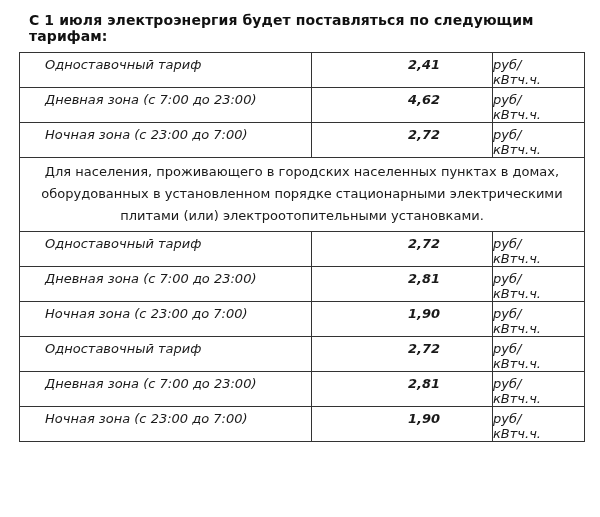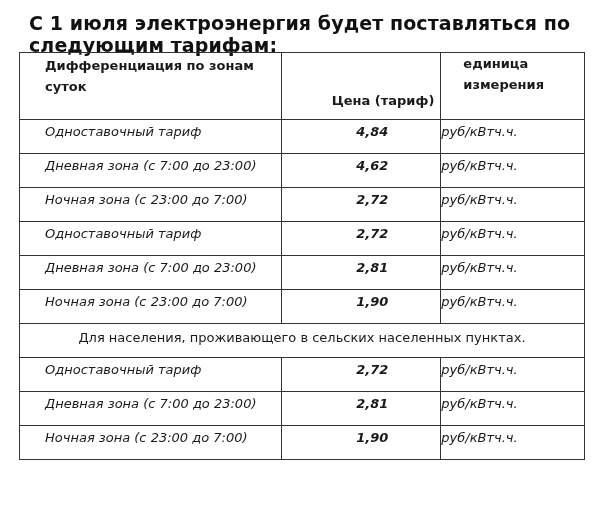--- a/index.html
+++ b/index.html
@@ -1,18 +1,18 @@
 <!DOCTYPE html>
 <html><head>
 <meta charset="utf-8">
 <style>
   html, body { margin: 0; padding: 0; background: #ffffff; }
   body { width: 600px; height: 517px; position: relative; overflow: hidden;
          font-family: "DejaVu Sans", sans-serif; color: #1a1a1a; }
-  .title { position: absolute; left: 29px; top: 12px; font-size: 19px; font-weight: bold;
+  .title { position: absolute; left: 29px; top: 12px; font-size: 14px; font-weight: bold;
            letter-spacing: 0.1px; color: #111; }
   table { position: absolute; left: 19px; top: 52px; width: 566px; border-collapse: collapse;
           font-size: 13px; }
   td { border: 1.5px solid #333; padding: 0; vertical-align: top; }
   .c1 { width: 266px; padding-left: 25px; padding-top: 4px; }
   .c2 { width: 128px; text-align: right; padding-right: 52px; padding-top: 4px; font-weight: bold; }
   .c3 { padding-right: 40px; padding-top: 4px; }
   tr.hdr td { height: 51px; font-weight: bold; }
   tr.hdr .c1 { line-height: 21px; padding-top: 2px; }
   tr.hdr .c2 { vertical-align: bottom; padding-bottom: 11px; padding-right: 6px; }
@@ -22,68 +22,57 @@
   tr.m1 td { height: 58px; }
   tr.m2 td { height: 26px; }
 </style>
 </head>
 <body>
 
 <div class="title">С 1 июля электроэнергия будет поставляться по следующим тарифам:</div>
 
 <table>
   <tbody>
-      <tr class="hdr">
-    <td class="c1">
-      <div>Дифференциация по зонам</div>
-      <div>суток</div>
-    </td>
-    <td class="c2">Цена (тариф)</td>
-    <td class="c3">
-      <div>единица</div>
-      <div>измерения</div>
-    </td>
-  </tr>
 
   <tr class="row">
     <td class="c1">Одноставочный тариф</td>
-    <td class="c2">4,84</td>
+    <td class="c2">2,41</td>
     <td class="c3">руб/кВтч.ч.</td>
   </tr>
   <tr class="row">
     <td class="c1">Дневная зона (с 7:00  до 23:00)</td>
     <td class="c2">4,62</td>
     <td class="c3">руб/кВтч.ч.</td>
   </tr>
   <tr class="row">
     <td class="c1">Ночная зона (с 23:00 до 7:00)</td>
     <td class="c2">2,72</td>
     <td class="c3">руб/кВтч.ч.</td>
   </tr>
 
+  <tr class="merged m1">
+    <td colspan="3">Для  населения, проживающего в городских населенных пунктах в домах, оборудованных  в  установленном порядке  стационарными электрическими плитами (или) электроотопительными установками.</td>
+  </tr>
 
   <tr class="row">
     <td class="c1">Одноставочный тариф</td>
     <td class="c2">2,72</td>
     <td class="c3">руб/кВтч.ч.</td>
   </tr>
   <tr class="row">
     <td class="c1">Дневная зона (с 7:00  до 23:00)</td>
     <td class="c2">2,81</td>
     <td class="c3">руб/кВтч.ч.</td>
   </tr>
   <tr class="row">
     <td class="c1">Ночная зона (с 23:00 до 7:00)</td>
     <td class="c2">1,90</td>
     <td class="c3">руб/кВтч.ч.</td>
   </tr>
 
-  <tr class="merged m2">
-    <td colspan="3">Для  населения, проживающего в сельских населенных пунктах.</td>
-  </tr>
 
   <tr class="row">
     <td class="c1">Одноставочный тариф</td>
     <td class="c2">2,72</td>
     <td class="c3">руб/кВтч.ч.</td>
   </tr>
   <tr class="row">
     <td class="c1">Дневная зона (с 7:00  до 23:00)</td>
     <td class="c2">2,81</td>
     <td class="c3">руб/кВтч.ч.</td>

